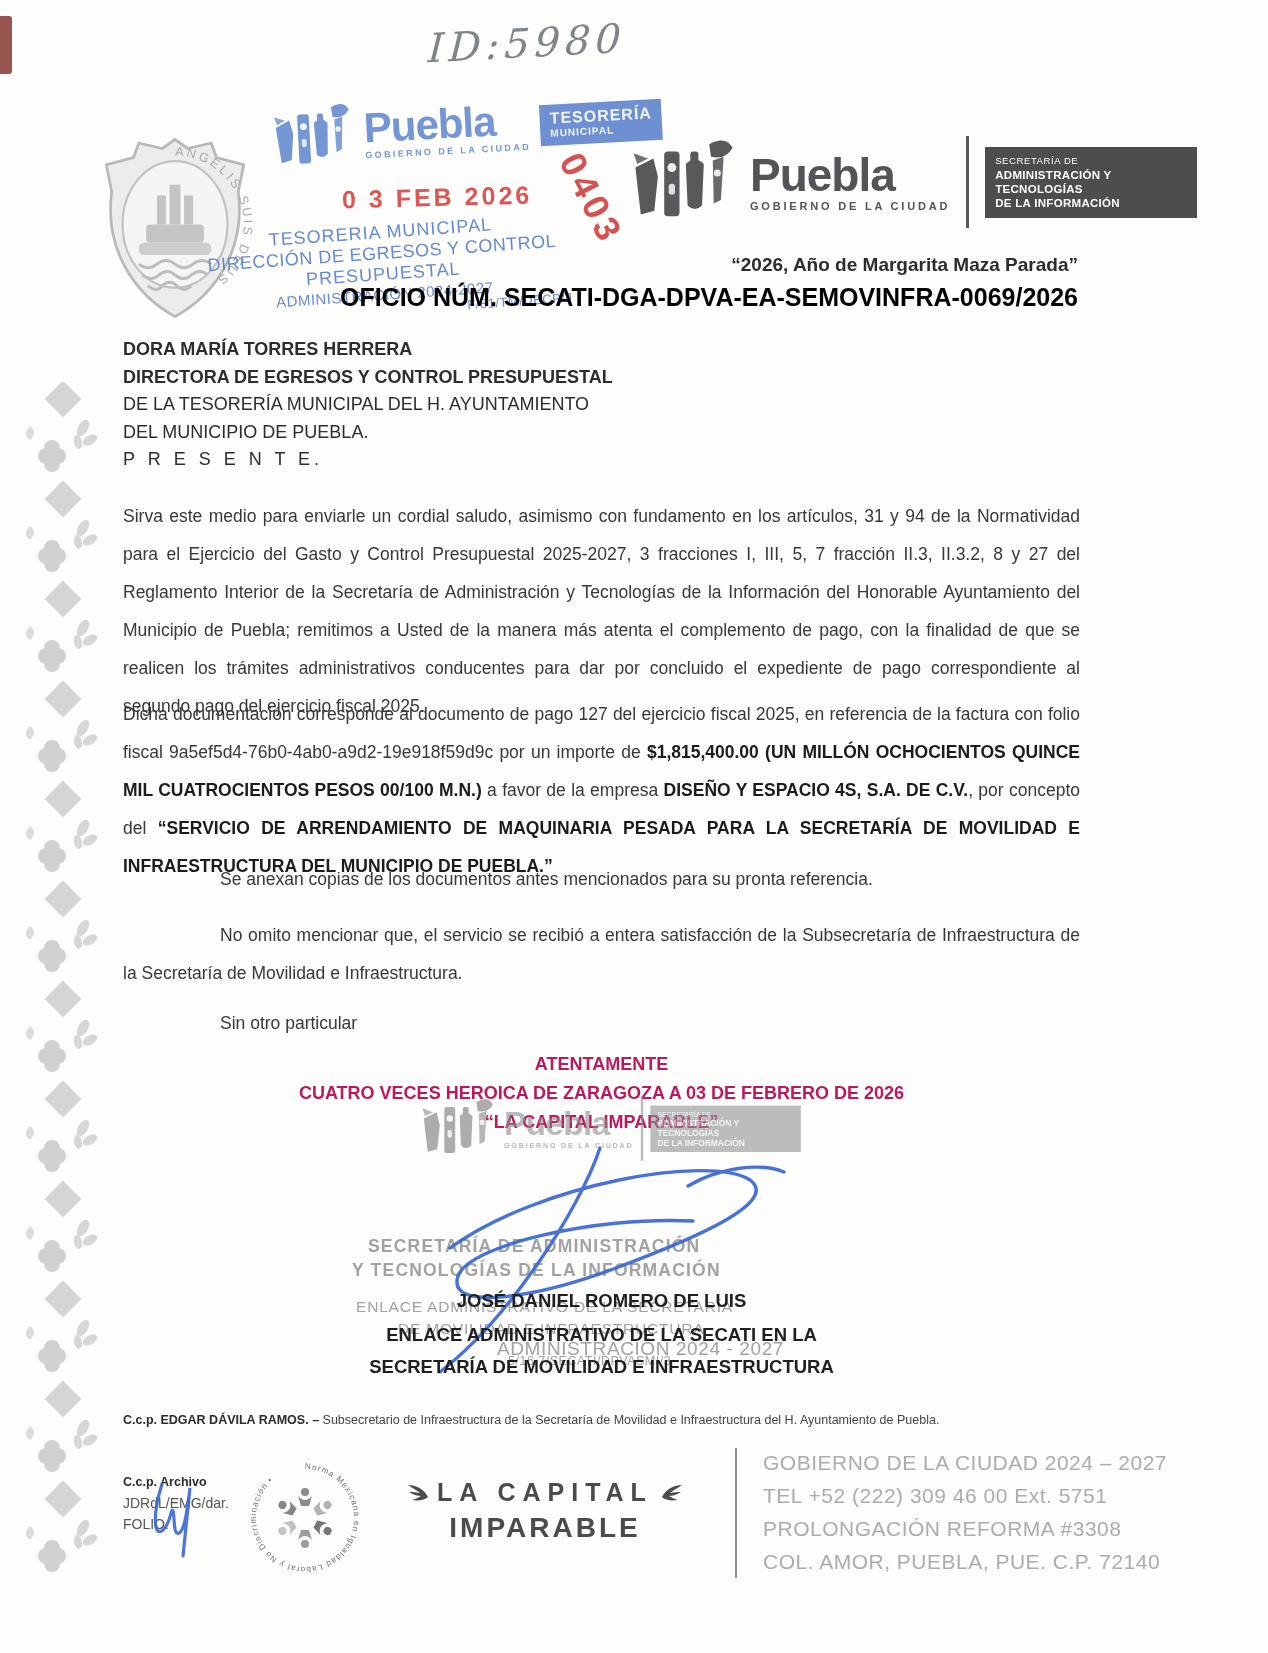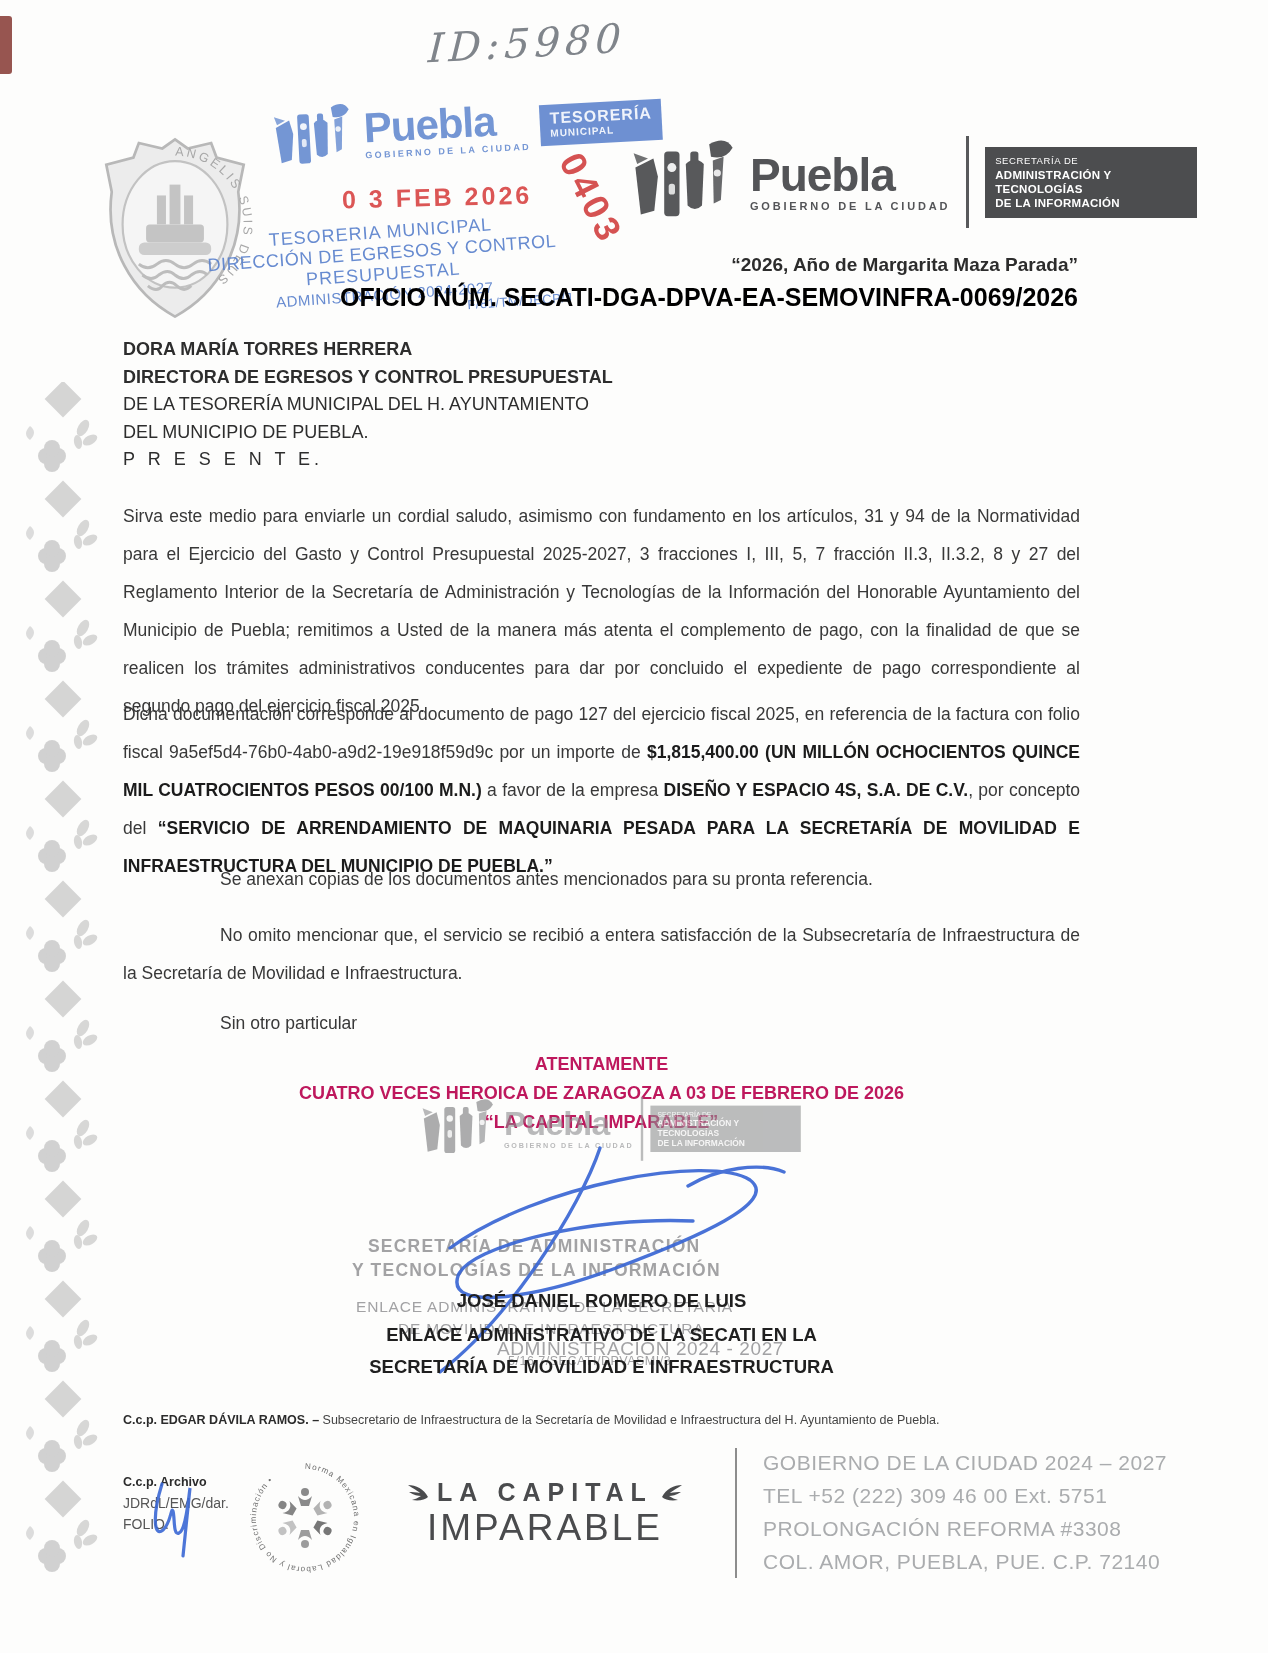--- a/index.html
+++ b/index.html
@@ -84,21 +84,21 @@
   .s3{top:1356px;}
   
   .ccp{position:absolute;left:123px;top:1410px;font-size:12.5px;color:#444;line-height:21px;}
   .ccp .b{font-weight:700;color:#2b2b2b;margin-top:41px;}
   .ccp .small{font-size:14px;color:#555;}
   .blue-initial{position:absolute;left:142px;top:1476px;}
   .seal{position:absolute;left:243px;top:1456px;}
   .capital{position:absolute;left:395px;top:1478px;width:300px;text-align:center;color:#4a4b4d;}
   .capital .row1{display:flex;align-items:center;justify-content:center;gap:6px;}
   .capital .cap1{font-size:25px;font-weight:700;letter-spacing:7px;}
-  .capital .cap2{font-size:37px;font-weight:400;letter-spacing:3px;line-height:42px;}
+  .capital .cap2{font-size:28px;font-weight:700;letter-spacing:3px;line-height:42px;}
   .contact-divider{position:absolute;left:735px;top:1448px;width:2px;height:130px;background:#8d8d8d;}
   .contact{position:absolute;left:763px;top:1446px;font-size:21px;color:#aaacae;line-height:33px;letter-spacing:.5px;}
 </style>
 </head>
 <body>
 
 <svg width="0" height="0" style="position:absolute">
   <defs>
     <g id="city-icons">
       <path d="M6 34 L26 24 L31 44 L27 82 L12 86 Z" fill="currentColor"></path>

